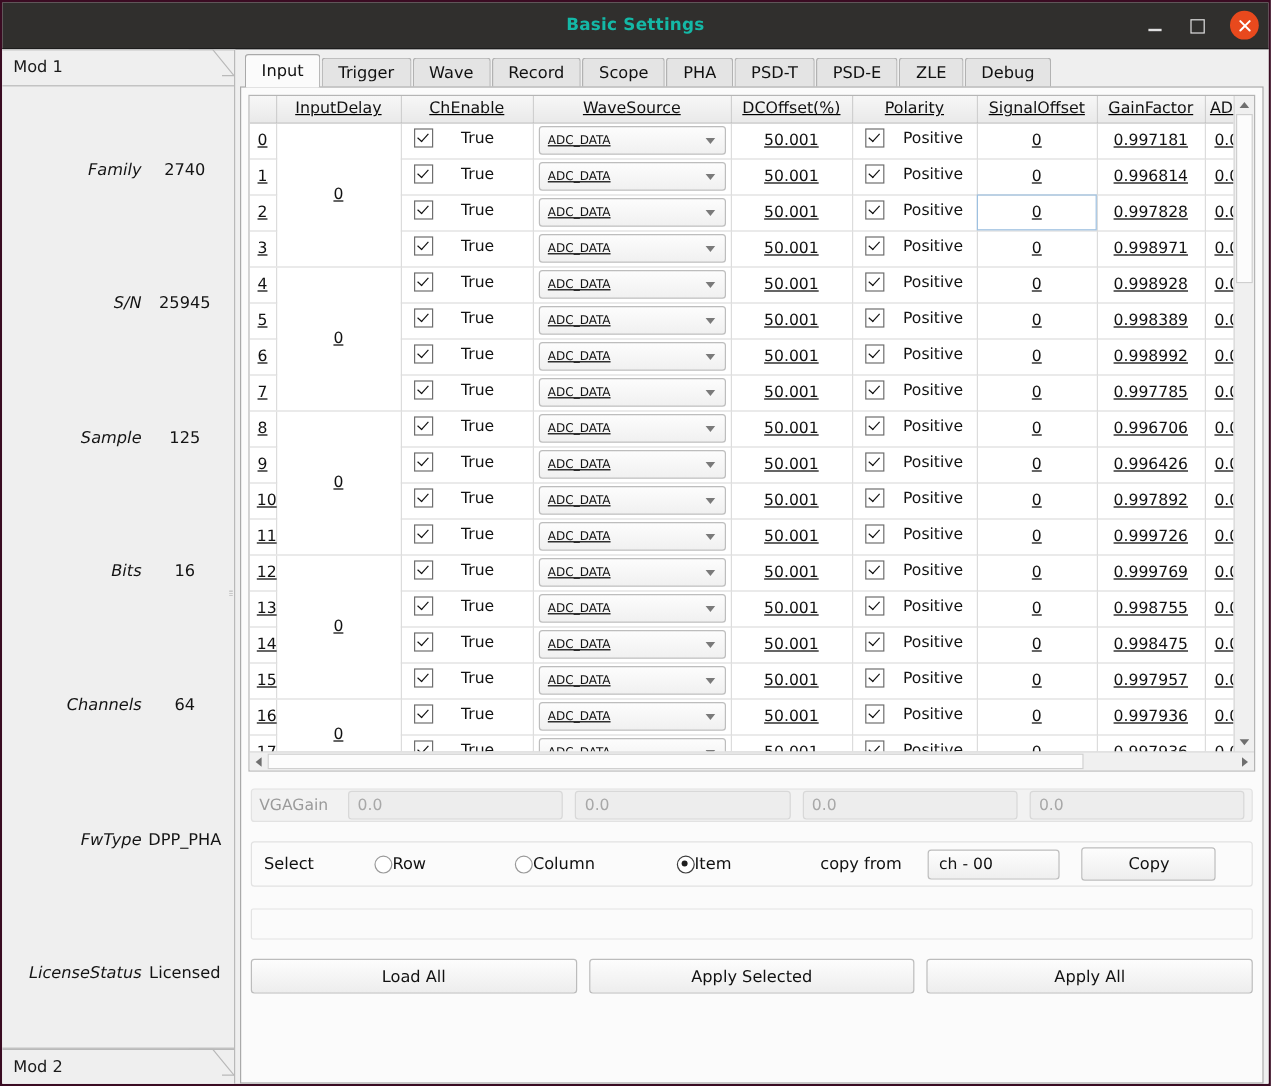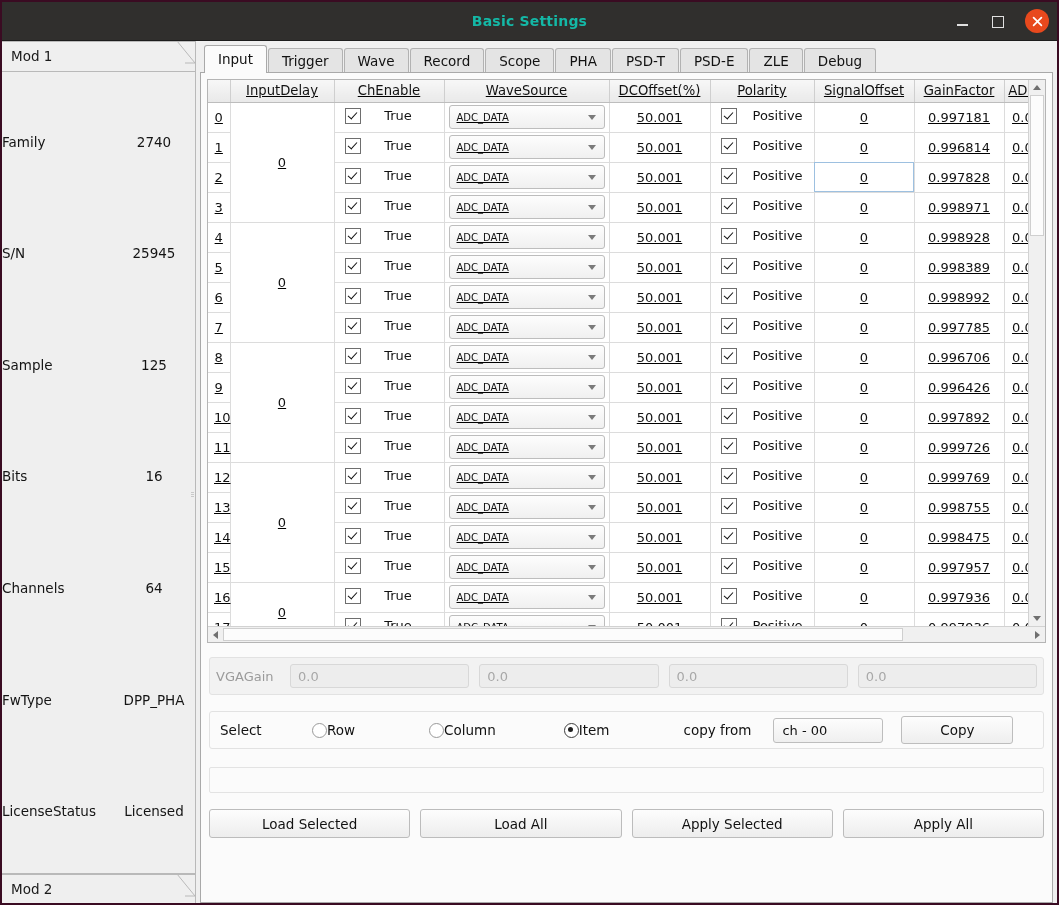--- a/index.html
+++ b/index.html
@@ -117,21 +117,21 @@
     padding: 14px 0 6px 0;
     box-sizing: border-box;
   }
   .inforow {
     display: flex;
     align-items: center;
     font-size: 13.5px;
     color: #141414;
   }
   .inforow .k {
-    width: 116px; padding-right: 0px;
+    width: 116px; text-align: right; padding-right: 0px; font-style: italic;
   }
   .inforow .v {
     width: 72px; text-align: center;
   }
   .modpane .sb-hint {
     position:absolute; right:1px; top: 420px; width:3px; height: 6px;
     background: repeating-linear-gradient(to bottom,#c9c9c9 0 1px,transparent 1px 2px);
   }
   .modtab-bottom { border-top: 1px solid #b9b9b9; }
 
@@ -334,21 +334,21 @@
     width: 84%;
     background: #fcfcfc; border: 1px solid #cfcfcf;
   }
 
   
   .vga-group {
     margin: 14px 8px 0 8px;
     border: 1px solid #e2e2e2;
     border-radius: 3px;
     background: #f2f2f2;
-    height: 38px;
+    height: 28px;
     display: flex; align-items: center;
     padding: 0 6px;
     gap: 10px;
     box-sizing: border-box;
   }
   .vga-label { font-size: 13px; color: #9b9b9b; width: 64px; }
   .vga-input {
     flex: 1 1 0;
     height: 24px;
     border: 1px solid #d8d8d8;
@@ -1009,21 +1009,20 @@
           <div class="ch-combo">
             <span class="ctext">ch - 00</span>
             <span class="carrow"></span>
           </div>
           <div class="copybtn">Copy</div>
         </div>
 
         <div class="logbox"></div>
 
         <div class="actions">
-          <div class="actbtn">Load Selected</div>
           <div class="actbtn">Load All</div>
           <div class="actbtn">Apply Selected</div>
           <div class="actbtn">Apply All</div>
         </div>
 
       </div>
     </div>
   </div>
 
 

